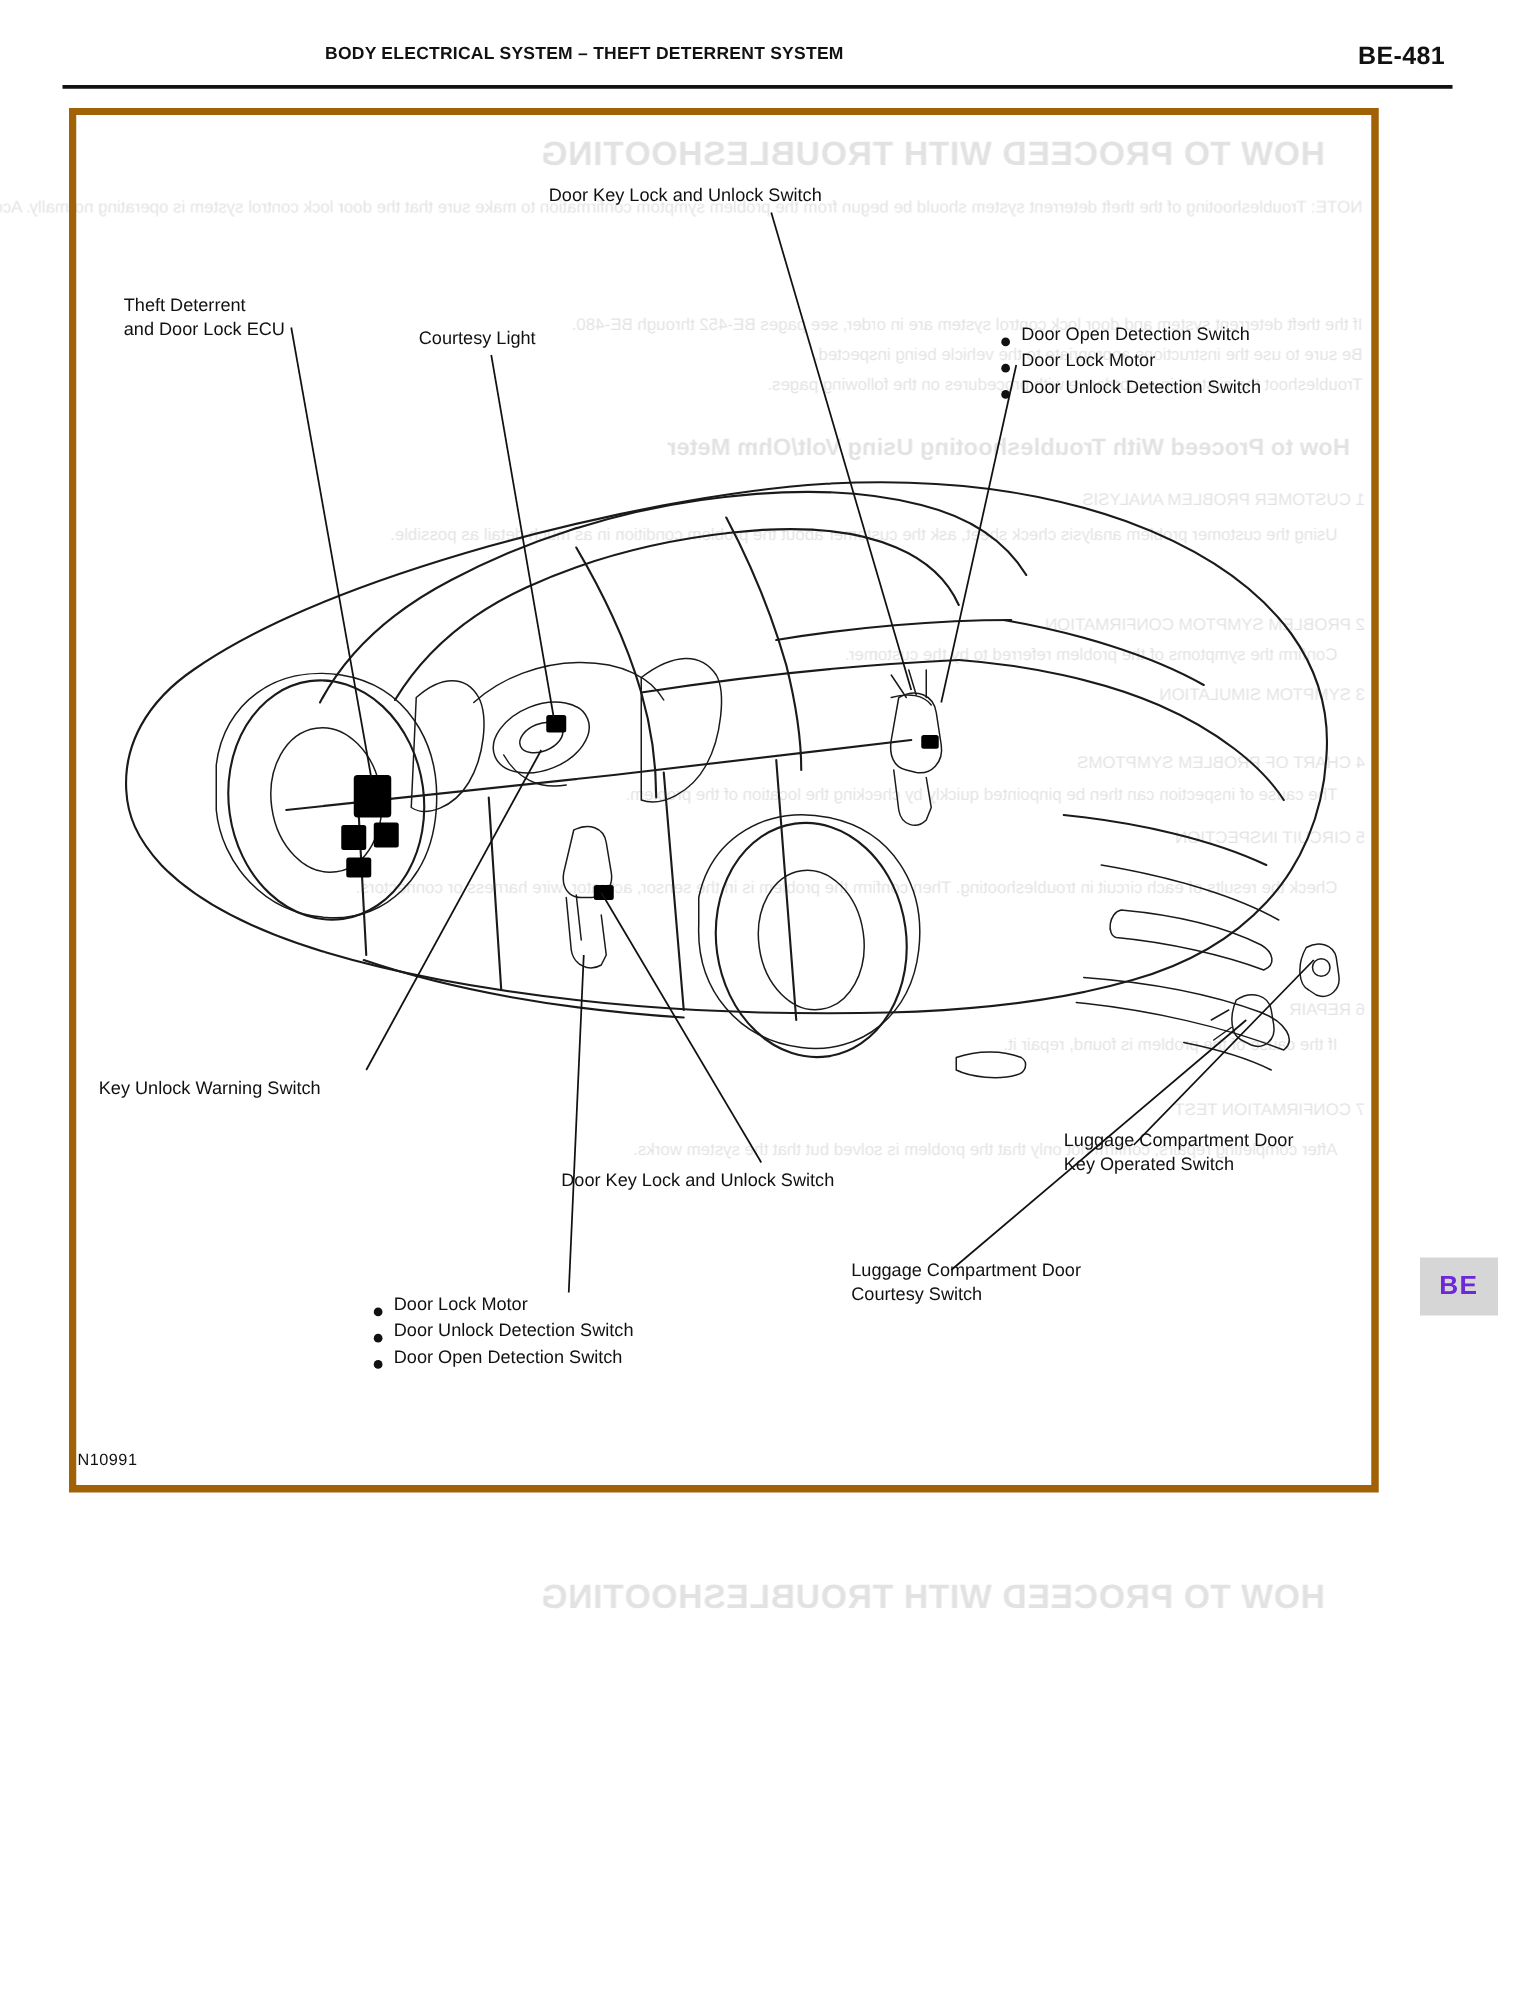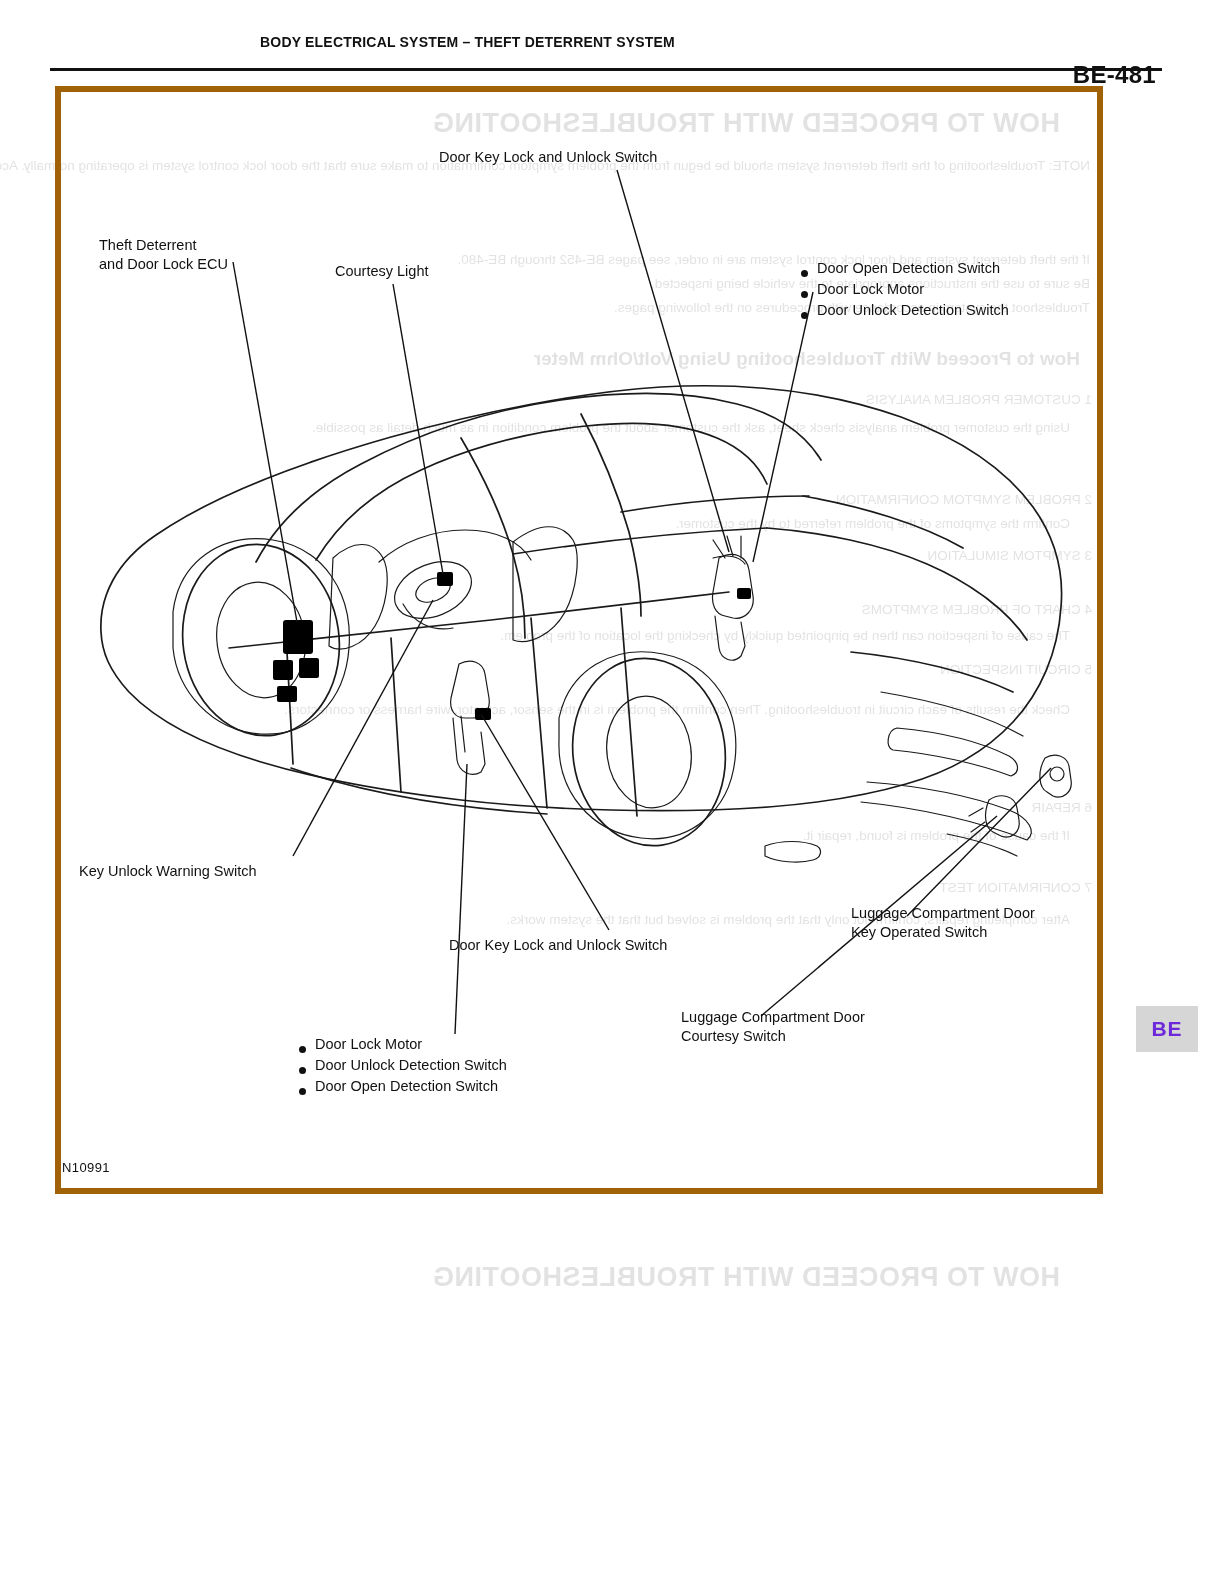--- a/index.html
+++ b/index.html
@@ -30,24 +30,23 @@
     top: 0;
     font-size: 14px;
     font-weight: bold;
     letter-spacing: 0.2px;
     white-space: nowrap;
   }
   #header-page {
     position: absolute;
     right: 4px;
     top: 0;
-    font-size: 24px;
+    font-size: 20px;
     font-weight: bold;
     letter-spacing: 0.3px;
-    margin-top: 27px;
   }
   #header-rule {
     position: absolute;
     top: 68px;
     left: 50px;
     width: 1112px;
     height: 3px;
     background: #111;
   }
 

